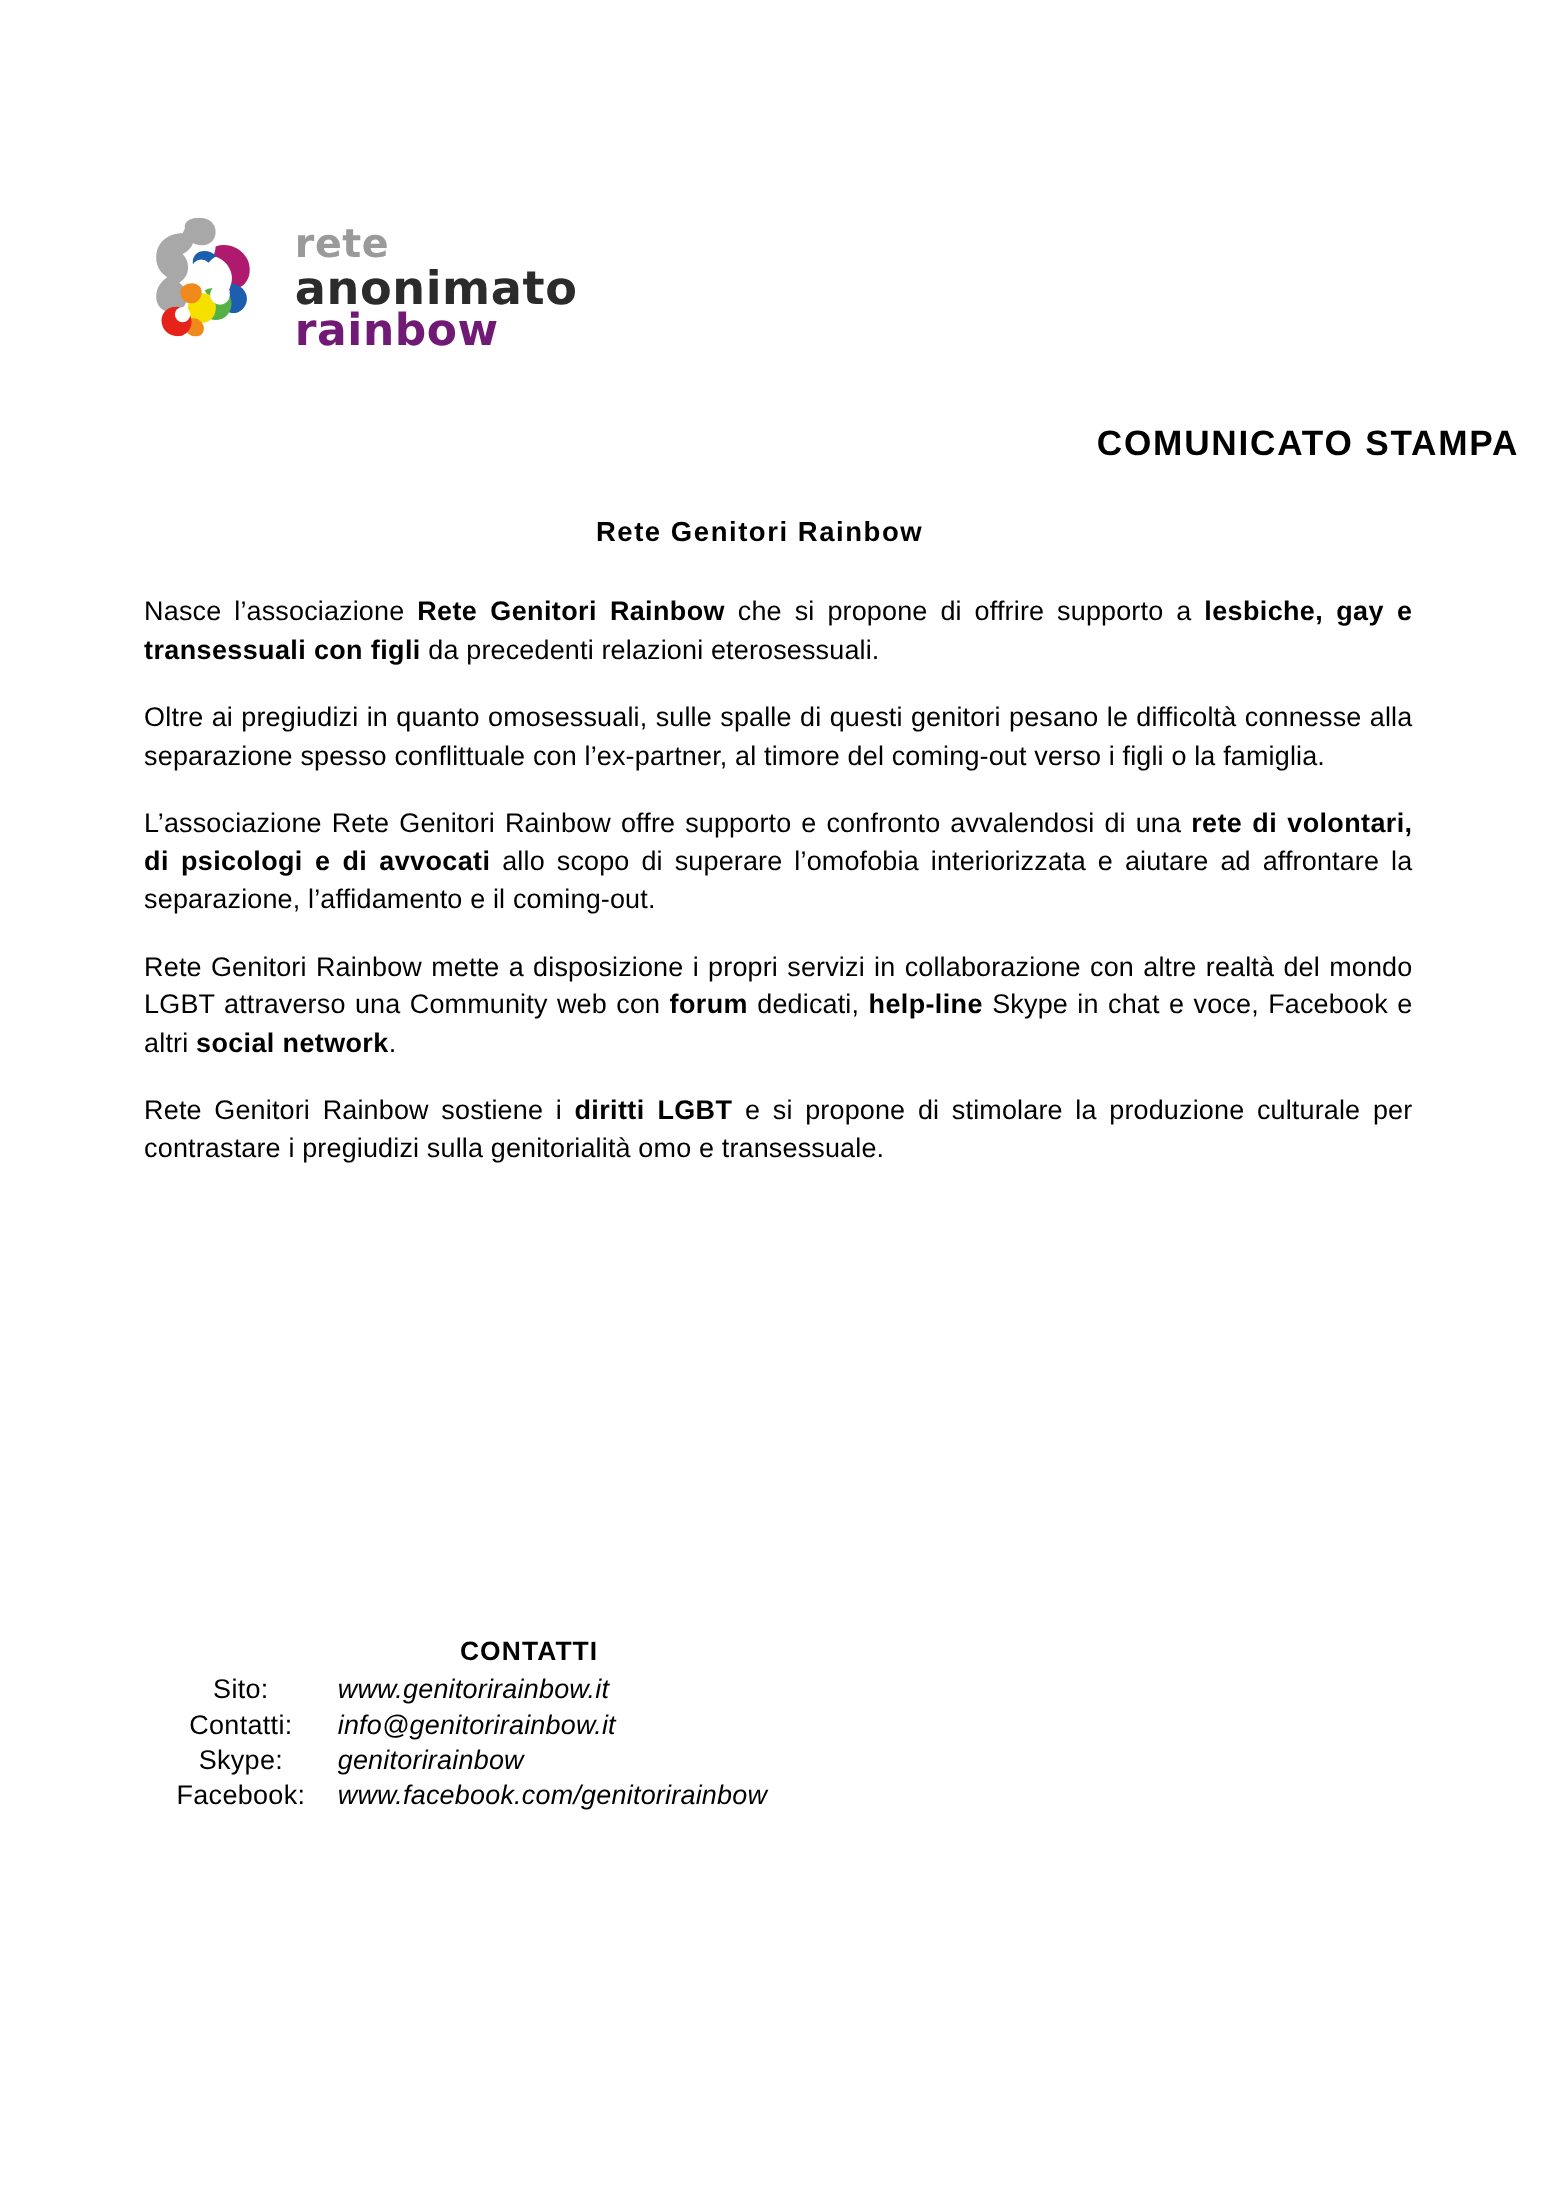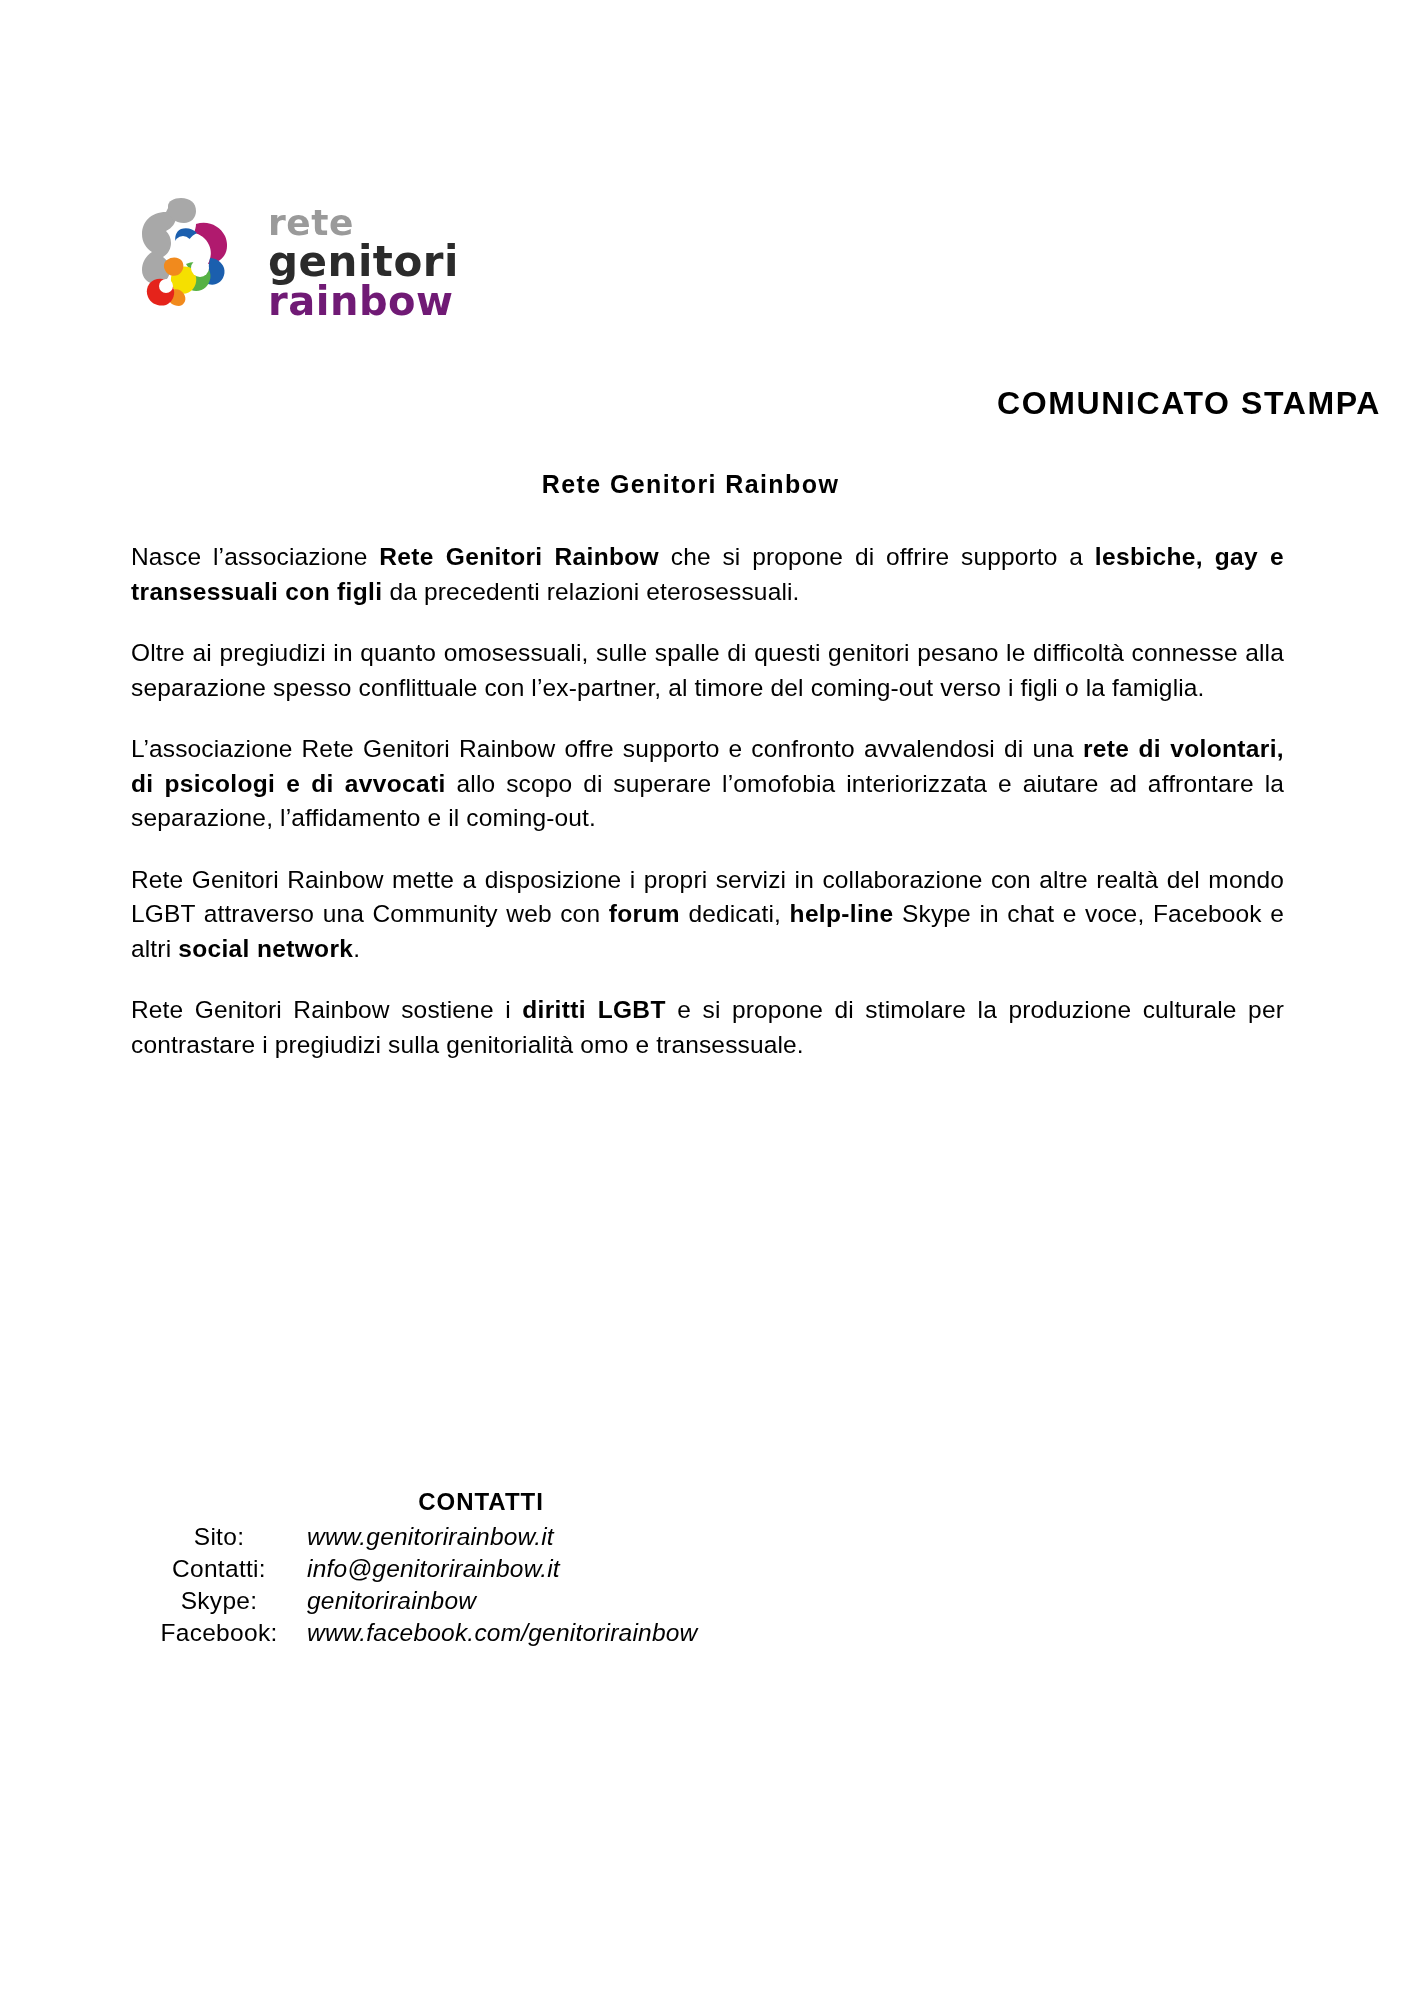--- a/index.html
+++ b/index.html
@@ -160,21 +160,21 @@
         <path d="M16 82 C24 79 32 82 35 89 C38 96 35 104 28 107 C21 109 13 106 10 99
                  C7 92 10 85 16 82 Z" fill="#e5231b"></path>
 
         <circle cx="45" cy="47" r="9" fill="#ffffff"></circle>
         <circle cx="62" cy="70" r="9" fill="#ffffff"></circle>
         <circle cx="28" cy="88" r="7" fill="#ffffff"></circle>
       </svg>
     </div>
     <div class="logo-words">
       <div class="logo-word rete">rete</div>
-      <div class="logo-word genitori">genitori</div>
+      <div class="logo-word genitori">anonimato</div>
       <div class="logo-word rainbow">rainbow</div>
     </div>
   </div>
 
   <div class="title">COMUNICATO STAMPA</div>
   <div class="subtitle">Rete Genitori Rainbow</div>
 
   <div class="body-col" id="body-col">
       <p class="para"><span>Nasce l’associazione </span><b>Rete Genitori Rainbow</b><span> che si propone di offrire supporto a </span><b>lesbiche, gay e transessuali con figli</b><span> da precedenti relazioni eterosessuali.</span></p>
       <p class="para"><span>Oltre ai pregiudizi in quanto omosessuali, sulle spalle di questi genitori pesano le difficoltà connesse alla separazione spesso conflittuale con l’ex-partner, al timore del coming-out verso i figli o la famiglia.</span></p>

